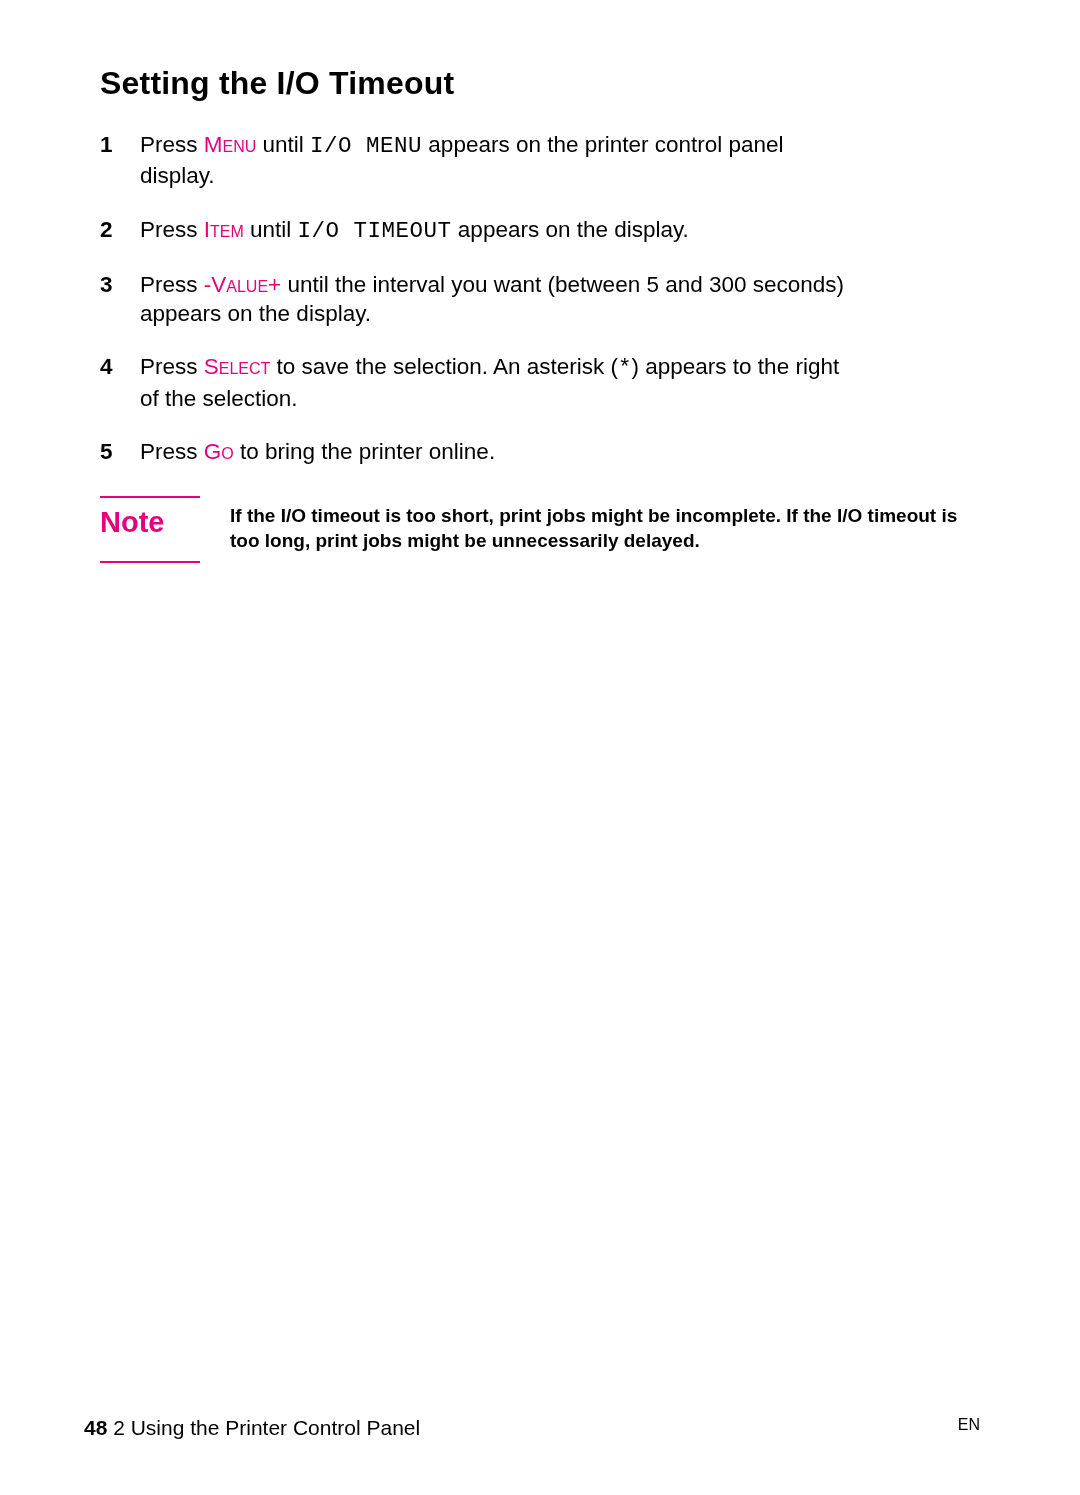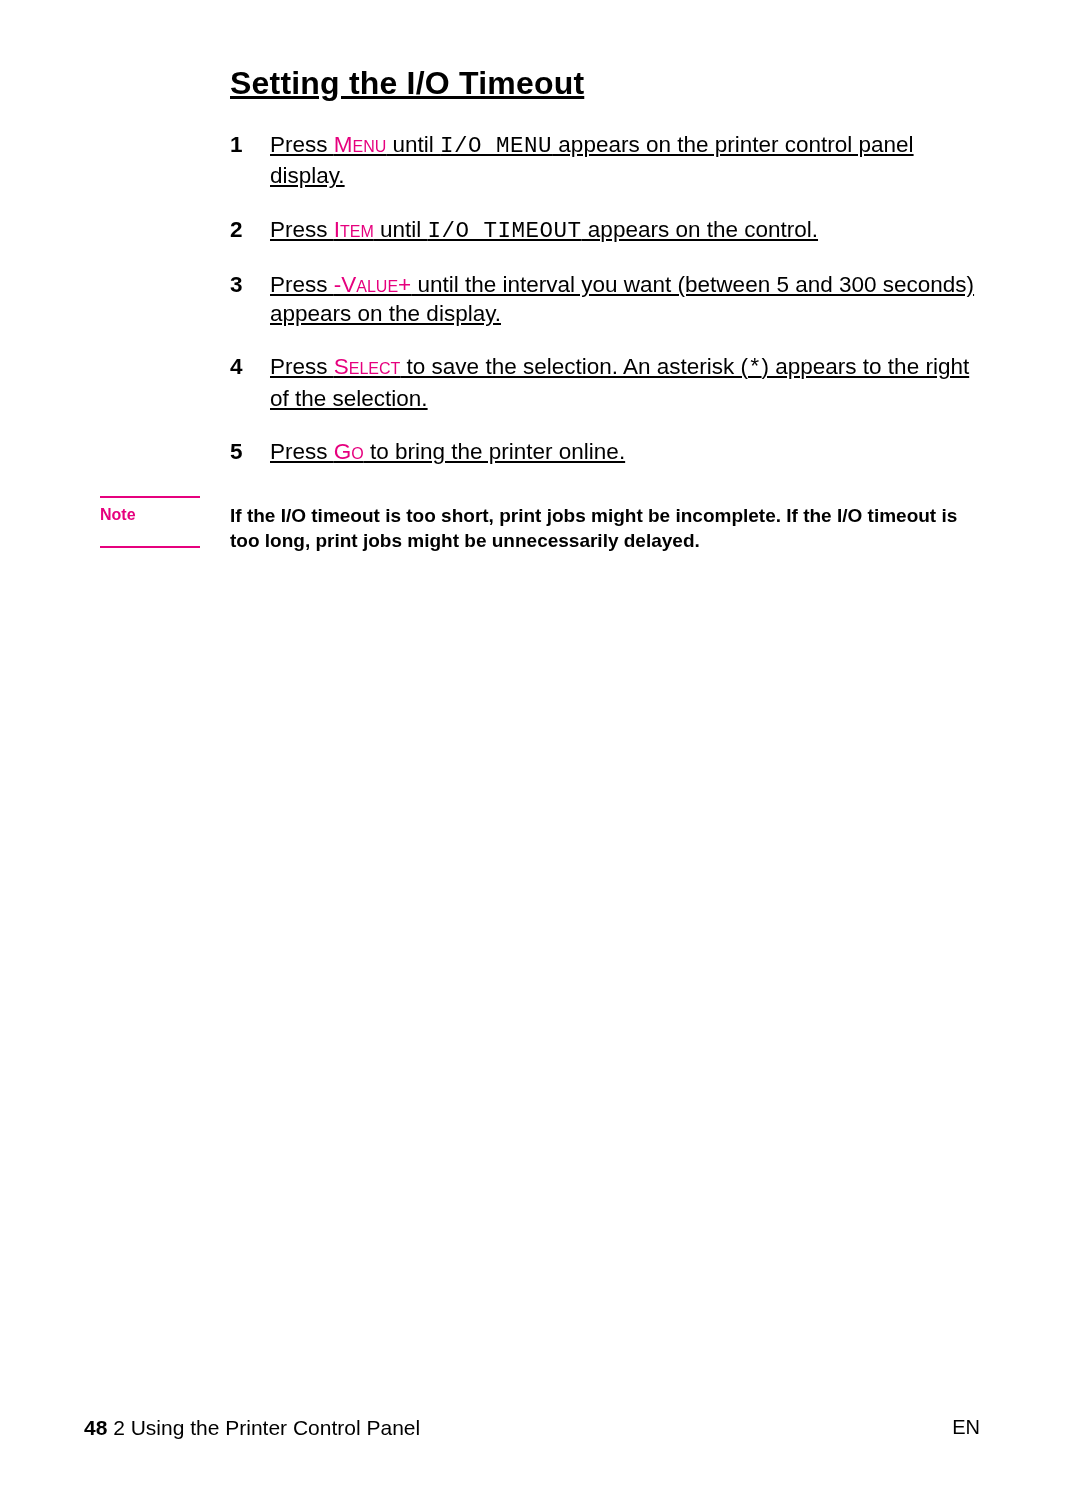--- a/index.html
+++ b/index.html
@@ -5,23 +5,21 @@
   * { box-sizing: border-box; margin: 0; padding: 0; }
   html, body { width: 1080px; height: 1495px; }
   body {
     font-family: Arial, Helvetica, sans-serif;
     background: #fff;
     color: #000;
     position: relative;
     padding: 65px 100px 0 100px;
   }
   .content {
-    margin-left: 130px;
     width: 760px;
-    text-decoration: underline;
   }
   h1.main-heading {
     font-size: 32px;
     font-weight: bold;
     margin-bottom: 28px;
     letter-spacing: 0.2px;
   }
   .intro {
     font-size: 22.5px;
     line-height: 1.3;
@@ -67,21 +65,21 @@
     display: flex;
     margin-top: 30px;
   }
   .note-label-col {
     width: 130px;
     flex-shrink: 0;
   }
   .note-label {
     color: #e6007e;
     font-weight: bold;
-    font-size: 16px;
+    font-size: 29px;
     border-top: 2px solid #e6007e;
     border-bottom: 2px solid #e6007e;
     padding: 8px 0 22px 0;
     display: block;
     width: 100px;
   }
   .note-body {
     font-size: 19px;
     line-height: 1.3;
     padding-top: 8px;
@@ -91,35 +89,35 @@
   .footer {
     position: absolute;
     bottom: 55px;
     left: 84px;
     right: 100px;
     display: flex;
     justify-content: space-between;
     font-size: 21px;
   }
   .footer .page-num { font-weight: bold; }
-  .footer .lang { font-size: 20px; text-align: right; }
+  .footer .lang { font-size: 16px; text-align: right; }
 </style>
 </head>
 <body>
 
 <div class="content">
   <h1 class="main-heading">Setting the I/O Timeout</h1>
 
 
   <ol class="steps">
     <li>
       <span>Press </span><span class="accent">Menu</span><span> until </span><span class="panel-mono">I/O MENU</span><span> appears on the printer control panel display.</span>
     </li>
     <li>
-      <span>Press </span><span class="accent">Item</span><span> until </span><span class="panel-mono">I/O TIMEOUT</span><span> appears on the control.</span>
+      <span>Press </span><span class="accent">Item</span><span> until </span><span class="panel-mono">I/O TIMEOUT</span><span> appears on the display.</span>
     </li>
     <li>
       <span>Press </span><span class="accent">-Value+</span><span> until the interval you want (between 5 and 300 seconds) appears on the display.</span>
     </li>
     <li>
       <span>Press </span><span class="accent">Select</span><span> to save the selection. An asterisk (</span><span class="asterisk">*</span><span>) appears to the right of the selection.</span>
     </li>
     <li>
       <span>Press </span><span class="accent">Go</span><span> to bring the printer online.</span>
     </li>

